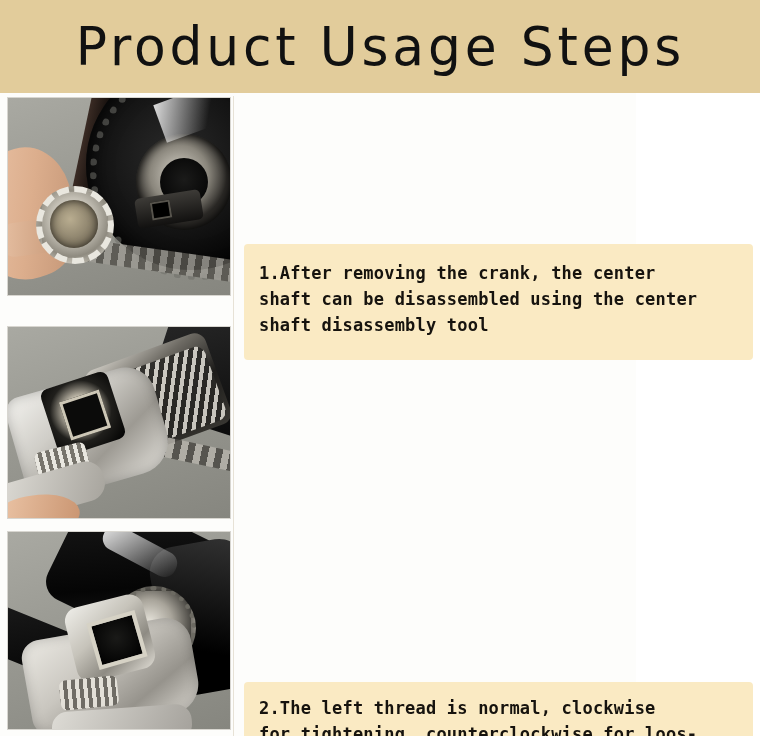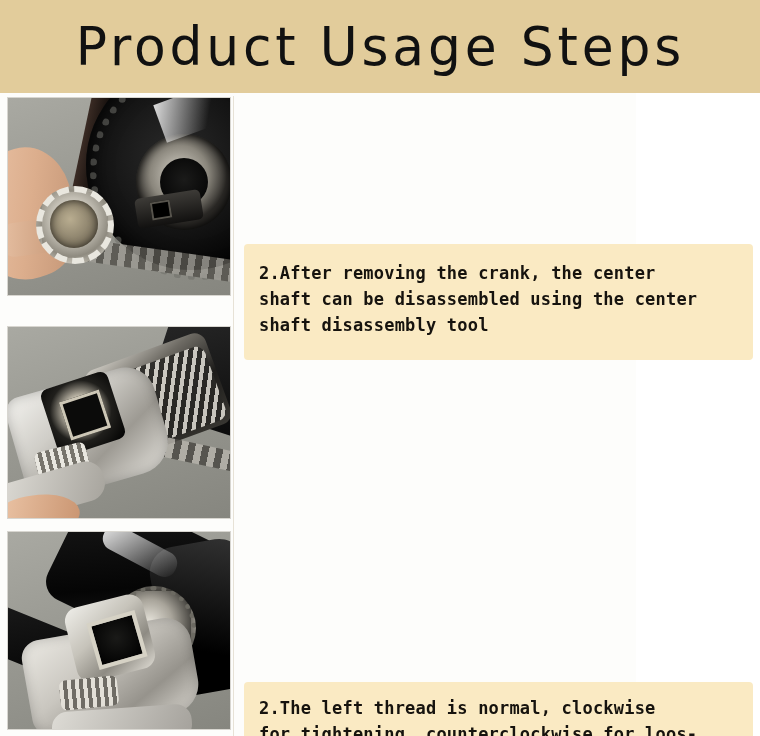--- a/index.html
+++ b/index.html
@@ -409,21 +409,21 @@
         <div class="p1-spindle"></div>
         <div class="p1-spindle-sq"></div>
         <div class="p1-hand"></div>
         <div class="p1-finger"></div>
         <div class="p1-tool"></div>
         <div class="p1-tool-bore"></div>
         <div class="p1-highlight"></div>
       </div>
     </div>
     <div class="text-card c1">
-      <div class="card-text">2.After removing the crank, the center
+      <div class="card-text">1.After removing the crank, the center
 shaft can be disassembled using the center
 shaft disassembly tool</div>
     </div>
   </div>
 
   <div class="step-row r2">
     <div class="photo">
       <div class="scene">
         <div class="backdrop"></div>
         <div class="p2-frame"></div>

